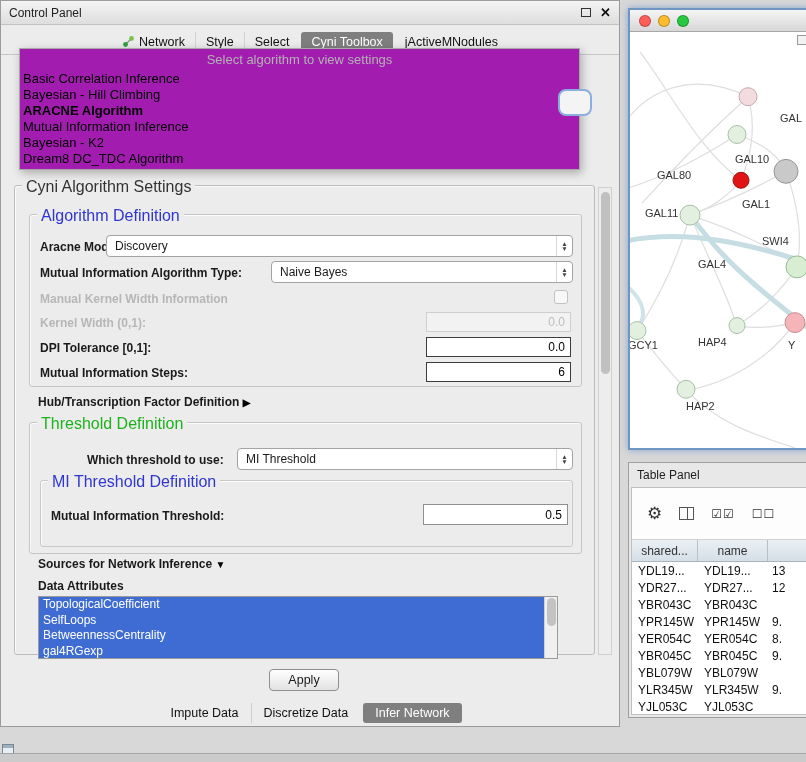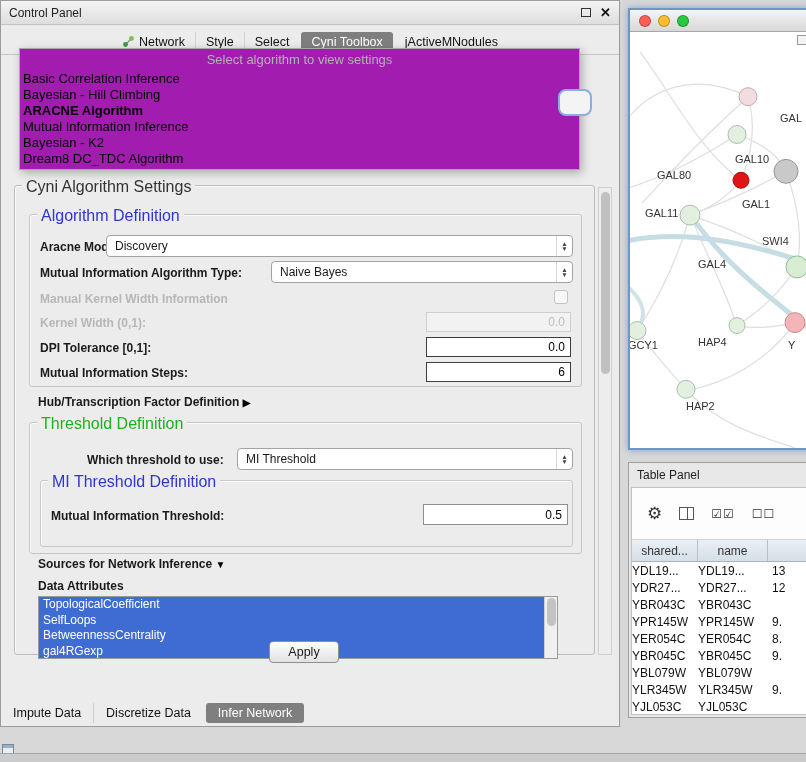--- a/index.html
+++ b/index.html
@@ -69,27 +69,27 @@
   .tri { font-size:10px; color:#000; }
 
   .attr-list { position:absolute; background:#fff; border:1px solid #9a9a9a; overflow:hidden; }
   .attr-item { height:15.5px; line-height:15.5px; background:#3e6cd2; color:#fff;
     font-size:12px; padding-left:4px; width:calc(100% - 13px); white-space:nowrap; }
   .attr-sb { position:absolute; right:0; top:0; bottom:0; width:13px; background:#f0f0f0;
     border-left:1px solid #cfcfcf; }
   .attr-sb .thumb { position:absolute; left:1.5px; top:1px; width:9px; height:28px;
     background:#c3c3c3; border-radius:5px; }
 
-  .apply-btn { position:absolute; left:268px; top:640px; width:70px; height:22px;
+  .apply-btn { position:absolute; left:268px; top:668px; width:70px; height:22px;
     border:1px solid #8f8f8f; border-radius:4px;
     background:linear-gradient(#ffffff,#e2e2e2);
     font-size:12.5px; display:flex; align-items:center; justify-content:center; }
 
   .bottom-tabs { position:absolute; left:0; right:0; top:700px; height:23px;
-    display:flex; justify-content:flex-start; align-items:center; }
+    display:flex; justify-content:center; align-items:center; }
   .b-tab { padding:3px 12px; font-size:12.5px; color:#111; border-left:1px solid #cfcfcf; }
   .b-tab:first-child { border-left:none; }
   .b-tab.selected { background:#7f7f7f; color:#fff; border-radius:3px; border-left:none; margin-left:3px; }
 
   .cp-scrollbar { position:absolute; left:597px; top:186px; width:14px; height:468px;
     background:#ededed; border:1px solid #d0d0d0; }
   .cp-scrollbar .thumb { position:absolute; left:1.5px; top:4px; width:9px; height:182px;
     background:#c0c0c0; border-radius:5px; }
 
   
@@ -117,21 +117,21 @@
   .gear-g { font-size:17px; color:#333; line-height:1; }
   .colicon { width:15px; height:13px; border:1.5px solid #555; position:relative; background:#fff; }
   .colicon::after { content:""; position:absolute; left:50%; top:0; bottom:0; width:1.5px; background:#555; }
   .pair { font-size:12px; color:#333; letter-spacing:1px; white-space:nowrap; }
   .tp-header { display:flex; height:22px; background:linear-gradient(#eaf0f5,#d5dfe7);
     border-bottom:1px solid #aab6bf; font-size:12px; color:#333; }
   .hcell { display:flex; align-items:center; justify-content:center; border-right:1px solid #b5c0c8;
     overflow:hidden; white-space:nowrap; }
   .hcell.c0 { width:66px; } .hcell.c1 { width:70px; } .hcell.c2 { flex:1; }
   .trow { display:flex; height:17px; font-size:12px; color:#111; align-items:center; }
-  .tcell { overflow:hidden; white-space:nowrap; }
+  .tcell { overflow:hidden; white-space:nowrap; padding-left:6px; }
   .tcell.c0 { width:66px; } .tcell.c1 { width:70px; } .tcell.c2 { flex:1; padding-left:4px; }
 
   
   .bottom-strip { position:absolute; left:0; top:753px; width:806px; height:9px;
     background:#cbcbcb; border-top:1px solid #a5a5a5; }
   .mini-icon { position:absolute; left:2px; top:744px; width:12px; height:10px;
     border:1px solid #7a8896; background:#e7eef4; }
   .mini-icon::before { content:""; position:absolute; left:0; top:0; right:0; height:3px; background:#9db0c0; }
 </style>
 </head>

